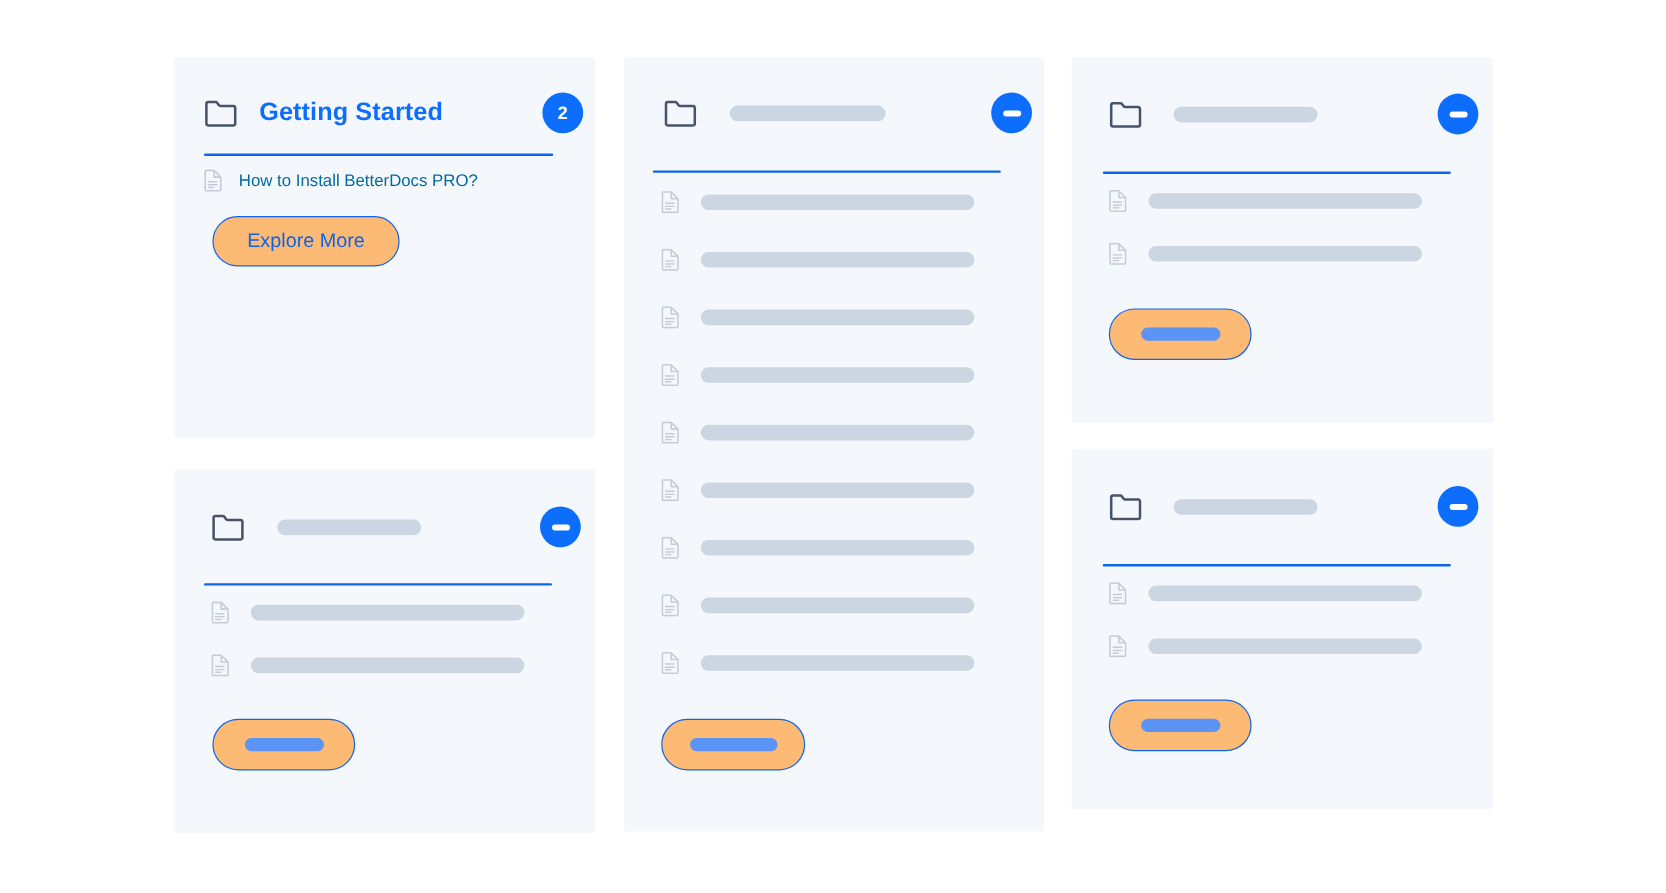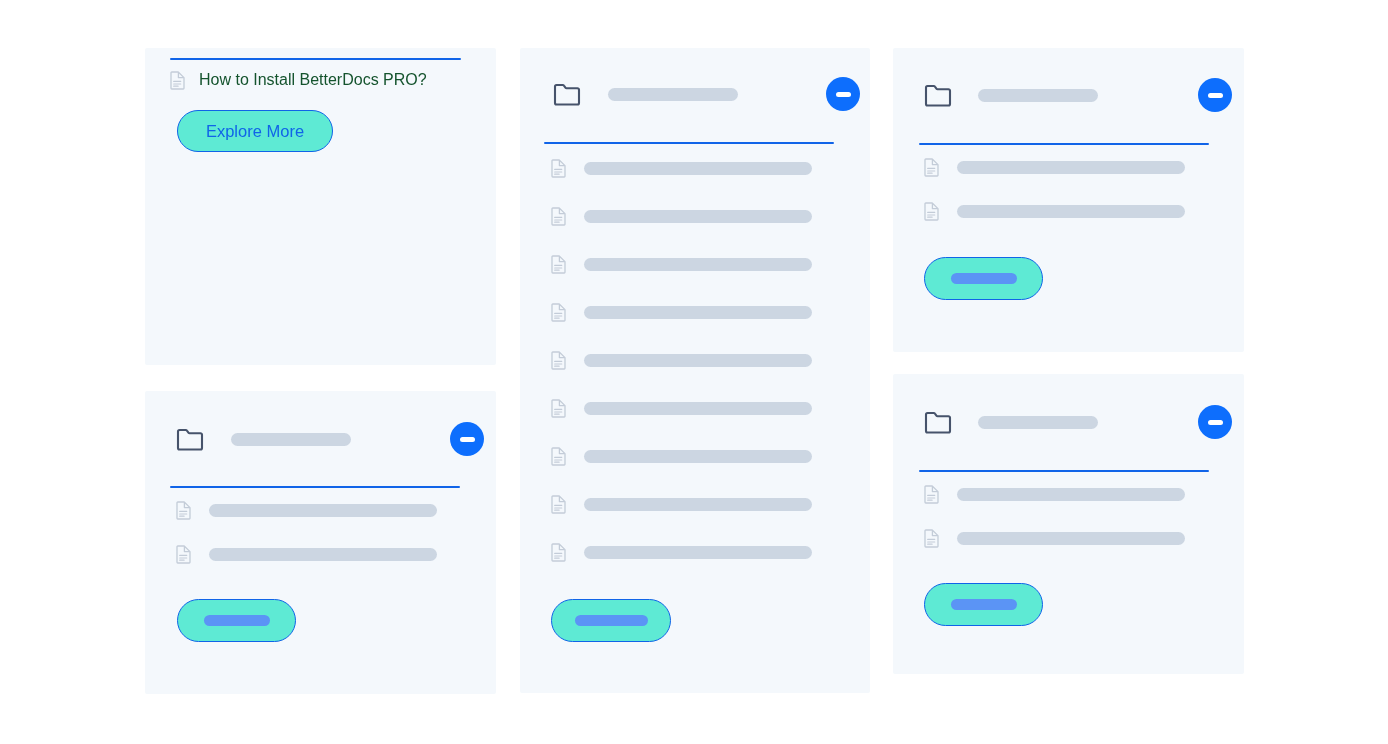--- a/index.html
+++ b/index.html
@@ -94,34 +94,34 @@
   }
 
   .doc-icon {
     flex: 0 0 auto;
     width: 15px;
     height: 19px;
     display: block;
   }
 
   .doc-label {
-    font-size: 16px;
-    color: #14532d;
+    font-size: 14px;
+    color: #0369a1;
     white-space: nowrap;
   }
 
   .doc-skeleton {
     height: 13px;
     border-radius: 7px;
     background: #ccd6e2;
   }
 
   
   .pill-btn {
-    background: #5eead4;
+    background: #fdba74;
     border: 1.6px solid #1064e8;
     border-radius: 40px;
     display: flex;
     align-items: center;
     justify-content: center;
     cursor: pointer;
   }
 
   .pill-btn .pill-label {
     font-size: 16.5px;
@@ -193,20 +193,27 @@
   #card-5 .doc-skeleton { margin-left: 18px; width: 228px; }
   #card-5 .pill-btn { margin: 23px 0 0 31px; width: 119px; height: 43px; }
   #card-5 .pill-skeleton { width: 66px; }
 </style>
 </head>
 <body>
 
 <div class="board">
 
   <div class="card" id="card-1">
+    <div class="card-head">
+      <svg class="folder-icon" viewBox="0 0 28 24" fill="none">
+        <path d="M2 21V4.5A1.5 1.5 0 0 1 3.5 3h6.2c.5 0 .96.25 1.24.66L12.4 5.6c.28.41.74.66 1.24.66h10.86A1.5 1.5 0 0 1 26 7.76V21a1.5 1.5 0 0 1-1.5 1.5h-21A1.5 1.5 0 0 1 2 21Z" stroke="#46536b" stroke-width="2.1" stroke-linejoin="round"></path>
+      </svg>
+      <span class="head-title">Getting Started</span>
+      <span class="badge">2</span>
+    </div>
     <div class="divider"></div>
 
     <div class="doc-row">
       <svg class="doc-icon" viewBox="0 0 15 19" fill="none">
         <path d="M1 1.8A.8.8 0 0 1 1.8 1h6.4L14 6.6v10.6a.8.8 0 0 1-.8.8H1.8a.8.8 0 0 1-.8-.8V1.8Z" stroke="#c3ccd8" stroke-width="1.3" stroke-linejoin="round"></path>
         <path d="M8.4 1.3v5.3H13.7" stroke="#c3ccd8" stroke-width="1.3" stroke-linejoin="round"></path>
         <path d="M3.7 10.4h7M3.7 13h7M3.7 15.2h4.4" stroke="#c3ccd8" stroke-width="1.2" stroke-linecap="round"></path>
       </svg>
       <span class="doc-label">How to Install BetterDocs PRO?</span>
     </div>

